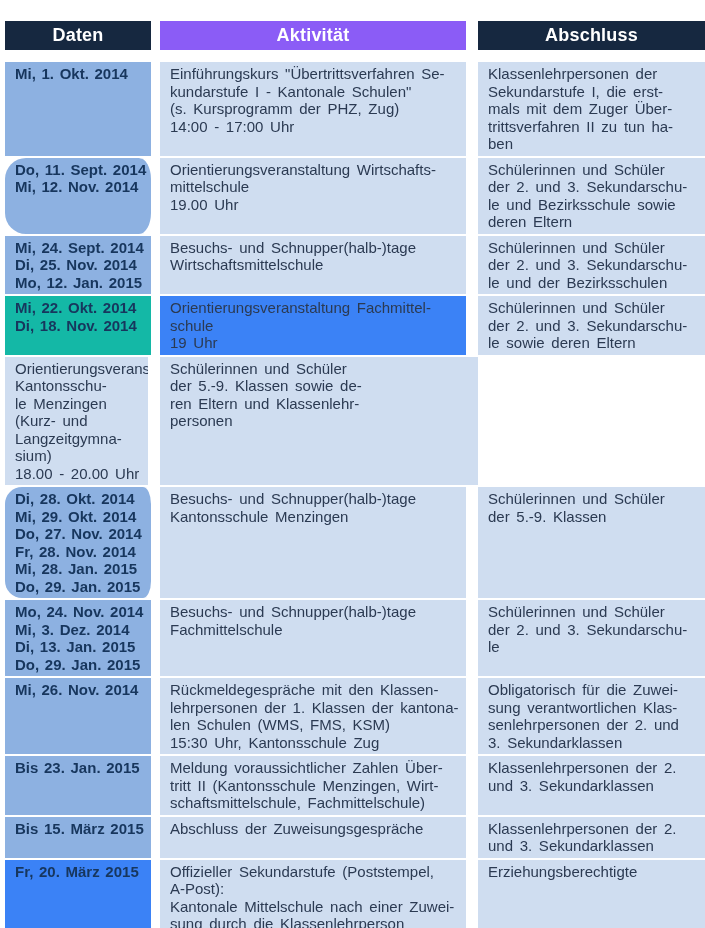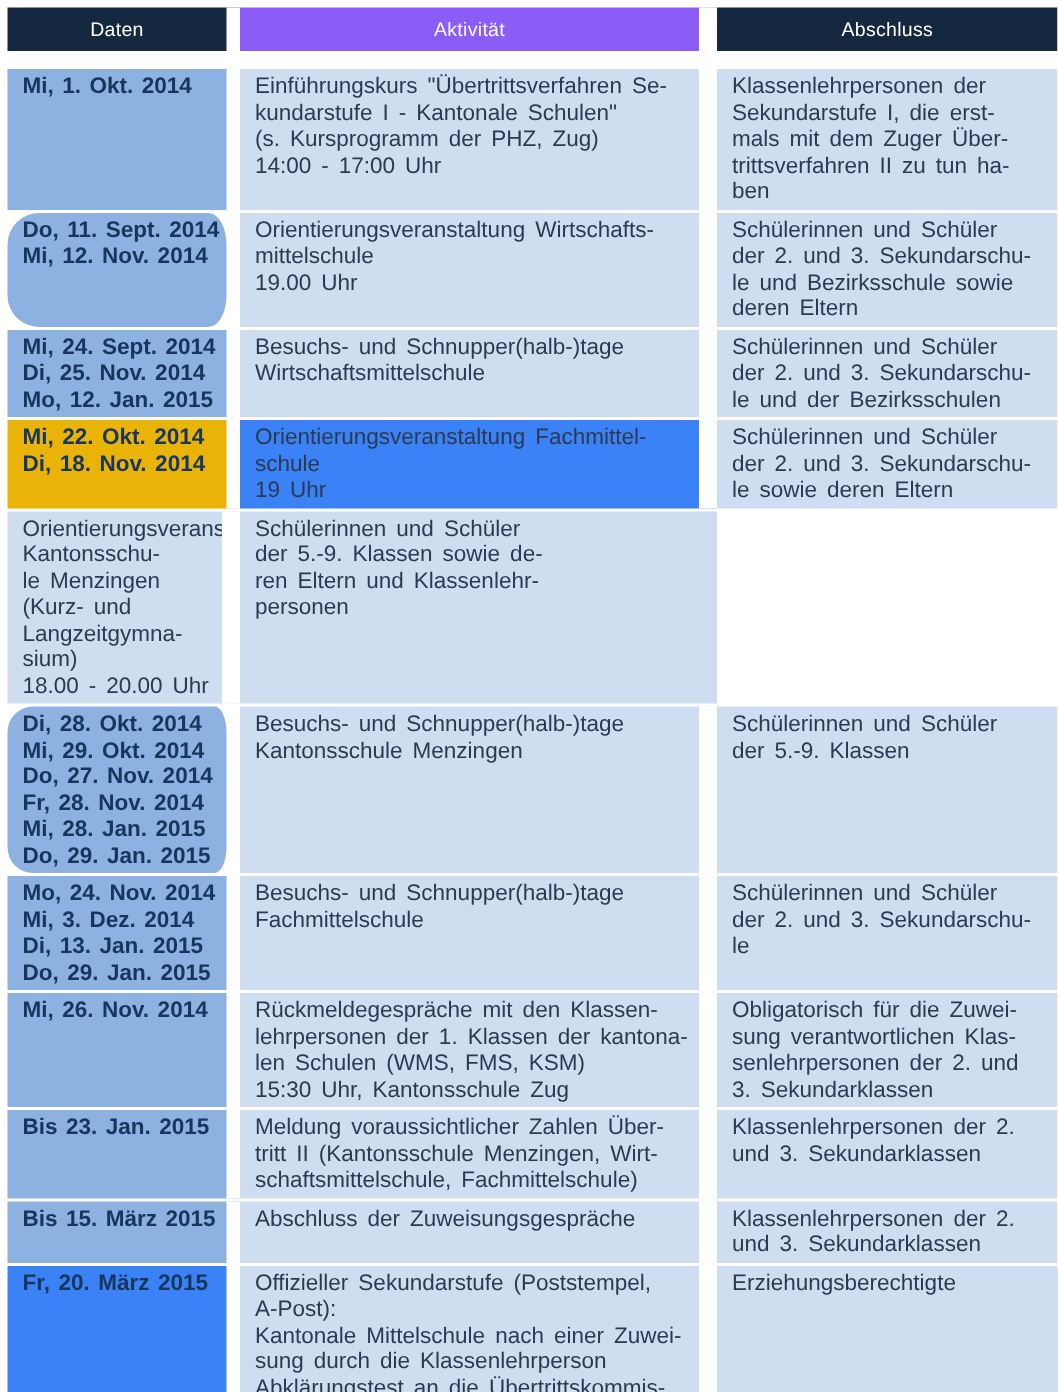--- a/index.html
+++ b/index.html
@@ -33,23 +33,24 @@
   .c1 { border-right: 9px solid #ffffff; }
   .c2 { border-right: 12px solid #ffffff; }
 
   
   .header-row { margin-bottom: 12px; }
   .header-cell {
     height: 29px;
     display: flex;
     align-items: center;
     justify-content: center;
-    font-weight: normal;
-    font-size: 13px;
+    font-weight: bold;
+    font-size: 18px;
     letter-spacing: 0.2px;
+    margin-top: 16px;
   }
 
   
   .date-cell {
     font-weight: bold;
     padding: 3px 2px 3px 10px;
     word-spacing: 1.5px;
   }
   .akt-cell, .bet-cell {
     padding: 3px 6px 3px 10px;
@@ -97,21 +98,21 @@
 Di, 25. Nov. 2014
 Mo, 12. Jan. 2015</div>
     <div class="cell c2 akt-cell" style="background: rgb(207, 221, 240); color: rgb(43, 58, 82);">Besuchs- und Schnupper(halb-)tage
 Wirtschaftsmittelschule</div>
     <div class="cell bet-cell" style="background: rgb(207, 221, 240); color: rgb(43, 58, 82);">Schülerinnen und Schüler
 der 2. und 3. Sekundarschu-
 le und der Bezirksschulen</div>
   </div>
 
   <div class="grid-row">
-    <div class="cell c1 date-cell" style="background: #eab308; color: rgb(23, 54, 93);">Mi, 22. Okt. 2014
+    <div class="cell c1 date-cell" style="background: #14b8a6; color: rgb(23, 54, 93);">Mi, 22. Okt. 2014
 Di, 18. Nov. 2014</div>
     <div class="cell c2 akt-cell" style="background: #3b82f6; color: rgb(43, 58, 82);">Orientierungsveranstaltung Fachmittel-
 schule
 19 Uhr</div>
     <div class="cell bet-cell" style="background: rgb(207, 221, 240); color: rgb(43, 58, 82);">Schülerinnen und Schüler
 der 2. und 3. Sekundarschu-
 le sowie deren Eltern</div>
   </div>
 
   <div class="grid-row">

